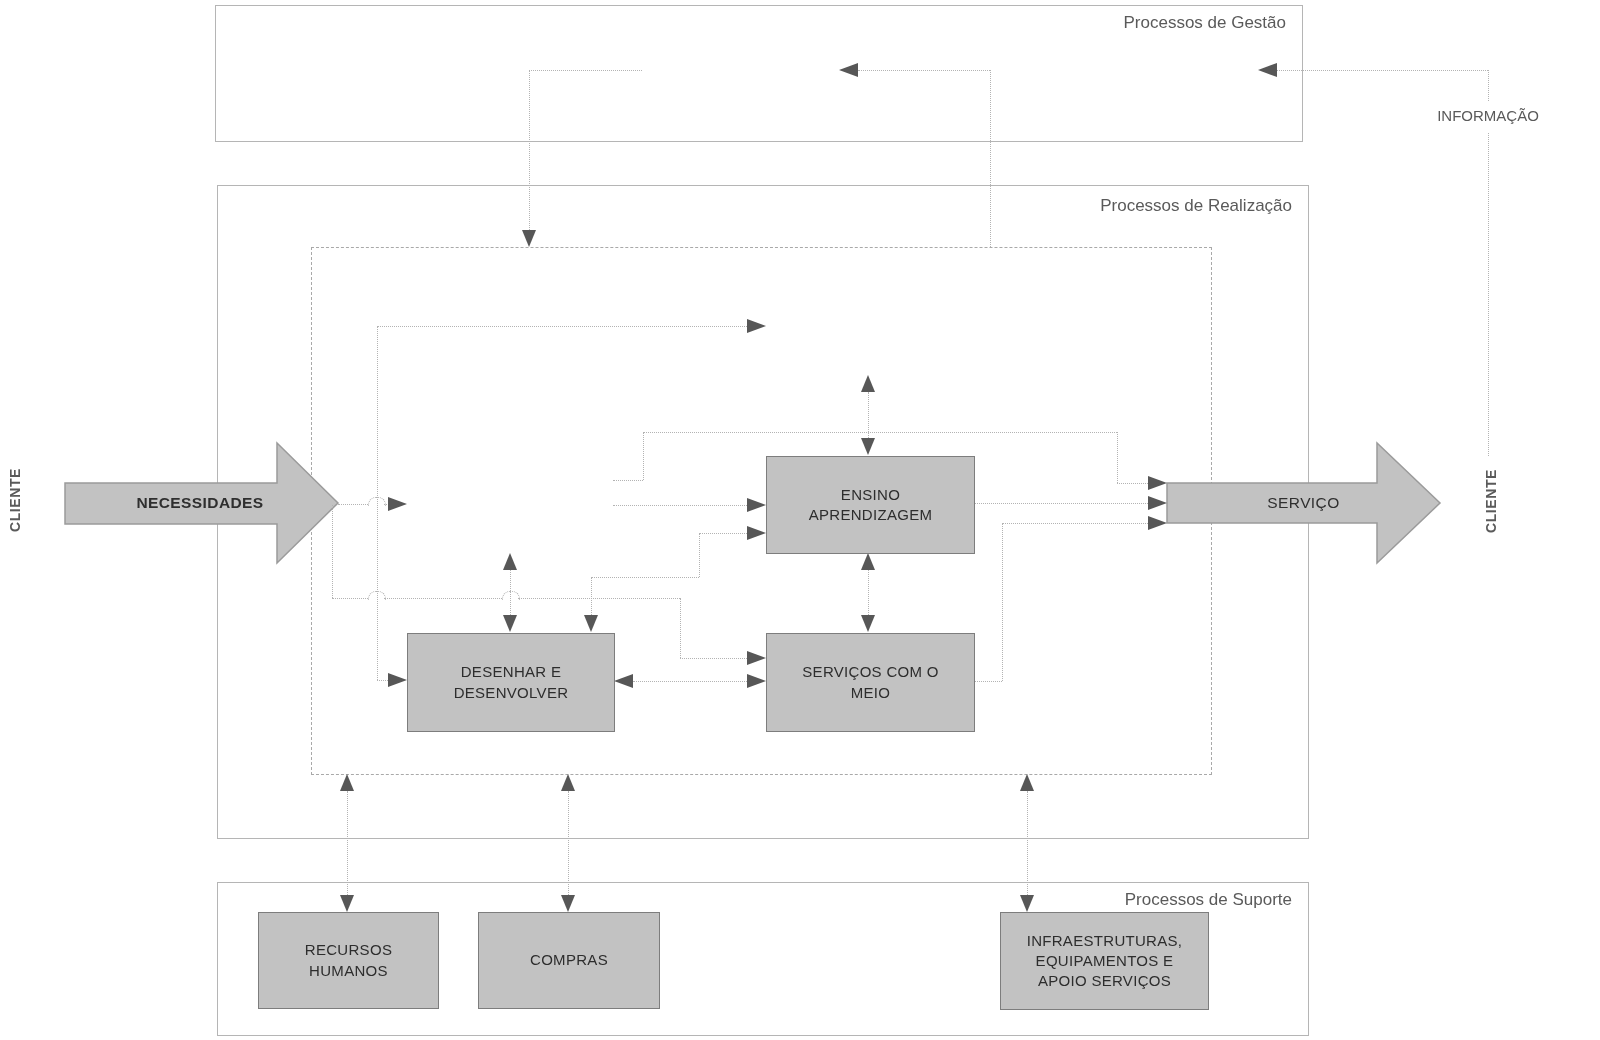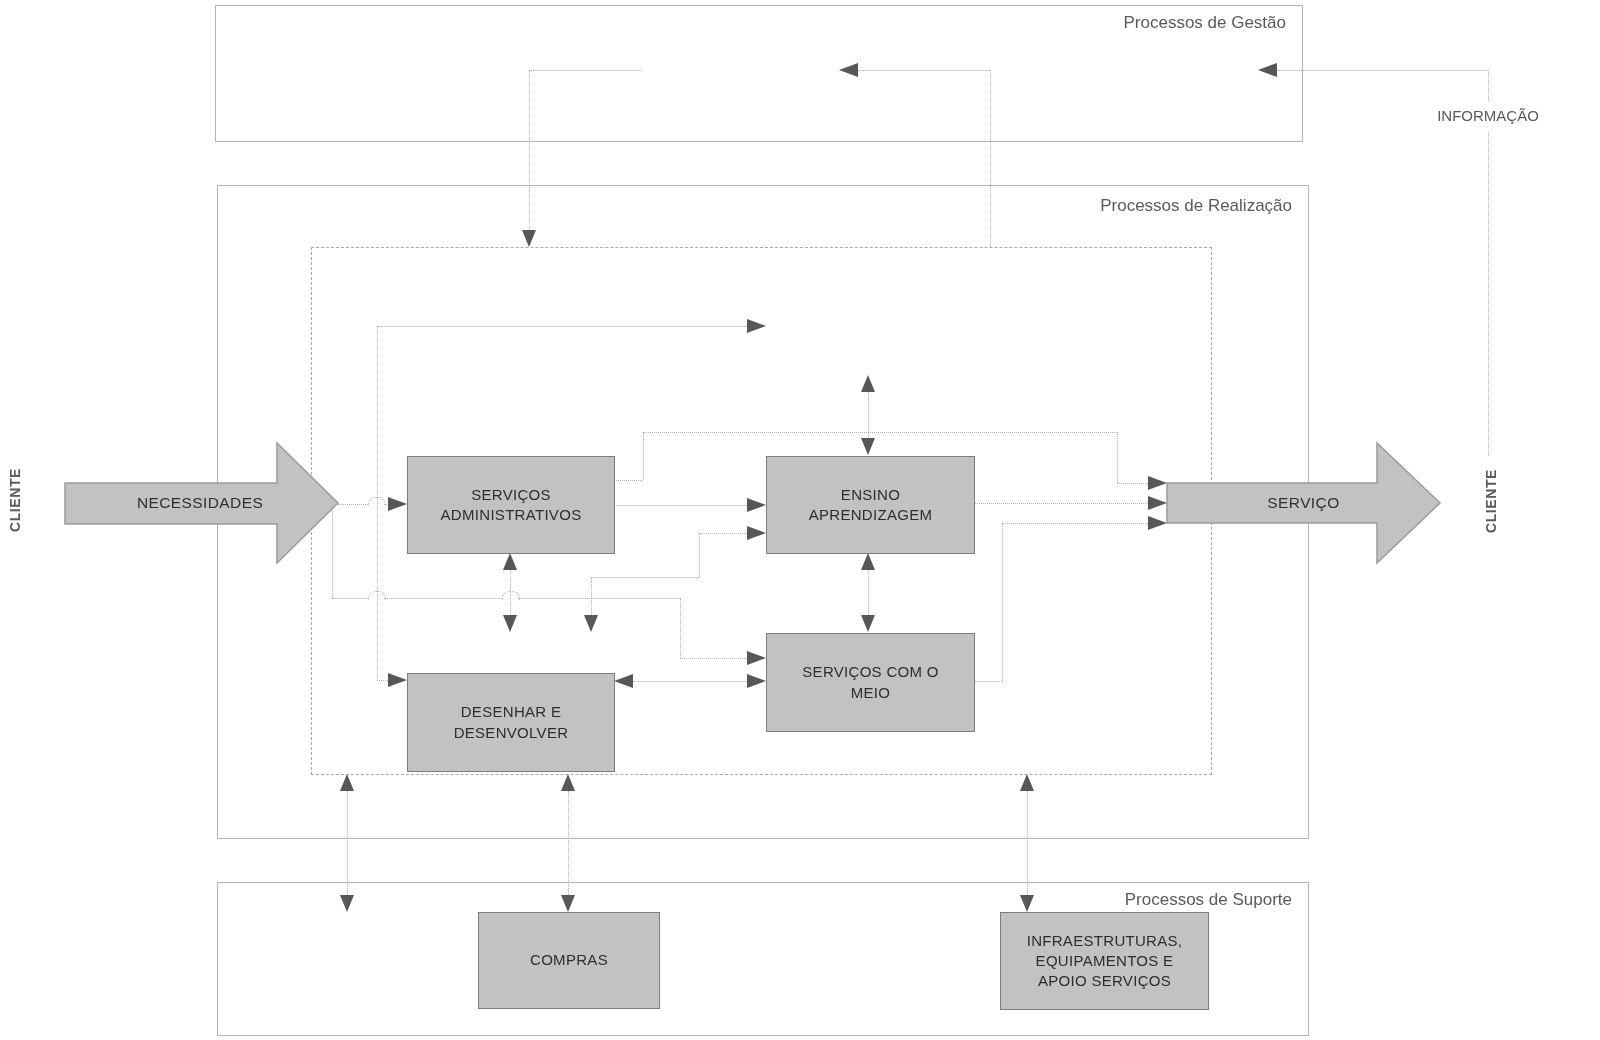--- a/index.html
+++ b/index.html
@@ -173,31 +173,31 @@
         <div class="seg-v" style="left: 568px; top: 791px; height: 104px;"></div>
         <div class="ah ah-d" style="left: 561px; top: 895px;"></div>
       </div>
       <div>
         <div class="ah ah-u" style="left: 1020px; top: 774px;"></div>
         <div class="seg-v" style="left: 1027px; top: 791px; height: 104px;"></div>
         <div class="ah ah-d" style="left: 1020px; top: 895px;"></div>
       </div>
     </div>
 
-  <div class="pbox" style="left:407px;top:456px;width:206px;height:96px;">SERVIÇOS
-ADMINISTRATIVOS</div>
   <div class="pbox" style="left:766px;top:456px;width:207px;height:96px;">ENSINO
 APRENDIZAGEM</div>
-  <div class="pbox" style="left:407px;top:633px;width:206px;height:97px;margin-top:40px;">DESENHAR E
+  <div class="pbox" style="left:407px;top:633px;width:206px;height:97px;">DESENHAR E
 DESENVOLVER</div>
   <div class="pbox" style="left:766px;top:633px;width:207px;height:97px;">SERVIÇOS COM O
 MEIO</div>
+  <div class="pbox" style="left:258px;top:912px;width:179px;height:95px;">RECURSOS
+HUMANOS</div>
   <div class="pbox" style="left:478px;top:912px;width:180px;height:95px;">COMPRAS</div>
   <div class="pbox" style="left:1000px;top:912px;width:207px;height:96px;">INFRAESTRUTURAS,
 EQUIPAMENTOS E
 APOIO SERVIÇOS</div>
 
-  <div class="flow-label" style="left:65px;top:494px;width:270px;">NECESSIDADES</div>
+  <div class="flow-label" style="left:65px;top:494px;width:270px;font-weight:bold;">NECESSIDADES</div>
   <div class="flow-label" style="left:1167px;top:494px;width:273px;">SERVIÇO</div>
   <div class="cliente" style="left:-38px;top:490px;">CLIENTE</div>
   <div class="cliente" style="left:1438px;top:491px;">CLIENTE</div>
   <div class="info-label" style="left:1408px;top:107px;width:160px;">INFORMAÇÃO</div>
 </div>
 
 </body></html>

